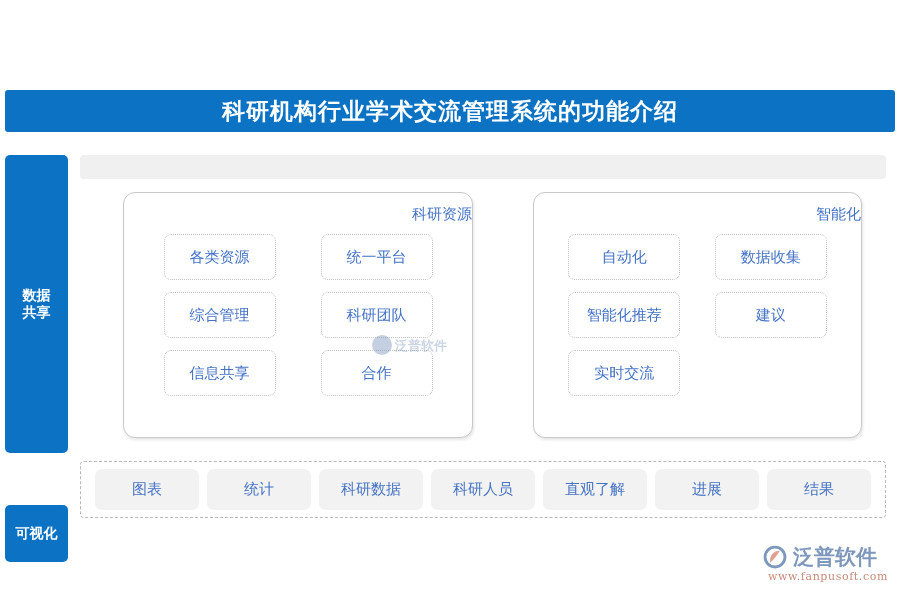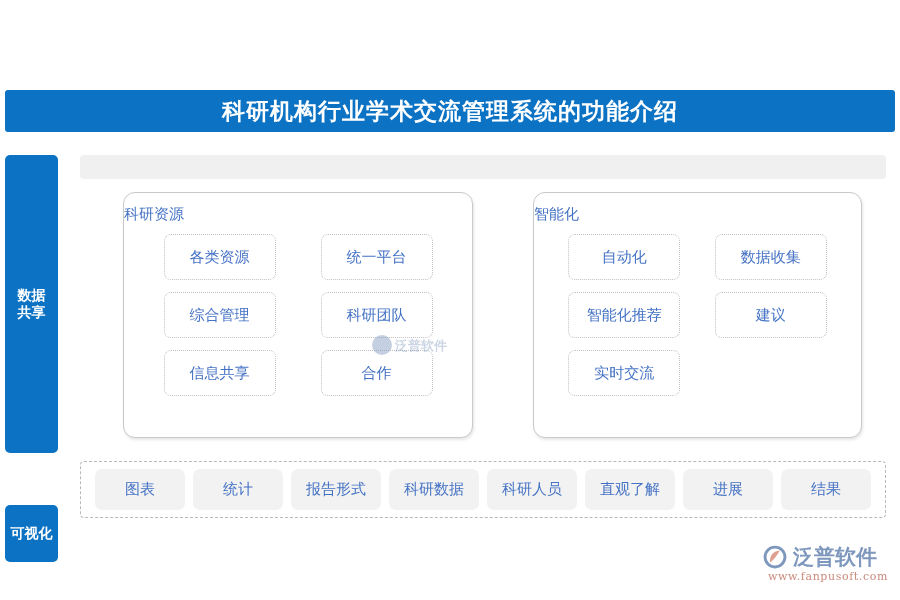--- a/index.html
+++ b/index.html
@@ -33,21 +33,21 @@
     font-size: 23px;
     font-weight: bold;
     letter-spacing: 1px;
     line-height: 1;
   }
 
   
   .side-block {
     position: absolute;
     left: 5px;
-    width: 53px;
+    width: 63px;
     background: #0b72c4;
     border-radius: 5px;
     display: flex;
     align-items: center;
     justify-content: center;
     text-align: center;
     color: #ffffff;
     font-size: 14px;
     font-weight: bold;
     line-height: 1.25;
@@ -81,21 +81,21 @@
     background: #ffffff;
     border: 1px solid #c9c9c9;
     border-radius: 12px;
     box-shadow: 1px 2px 3px rgba(0,0,0,0.10);
     box-sizing: border-box;
   }
   #card-research { left: 123px; width: 350px; }
   #card-intelligent { left: 533px; width: 329px; }
 
   .card-title {
-    text-align: left;
+    text-align: right;
     color: #4472c4;
     font-size: 15px;
     margin-top: 14px;
     margin-bottom: 12px;
     line-height: 1;
   }
 
   .card-grid {
     display: grid;
     grid-template-columns: 1fr 1fr;
@@ -258,21 +258,20 @@
 </div>
 
 <div id="watermark-center">
   <span class="wm-mark"></span>
   <span class="wm-text">泛普软件</span>
 </div>
 
 <div id="bottom-row">
   <div class="bottom-chip">图表</div>
   <div class="bottom-chip">统计</div>
-  <div class="bottom-chip">报告形式</div>
   <div class="bottom-chip">科研数据</div>
   <div class="bottom-chip">科研人员</div>
   <div class="bottom-chip">直观了解</div>
   <div class="bottom-chip">进展</div>
   <div class="bottom-chip">结果</div>
 </div>
 
 <div id="brand-logo">
   <div class="logo-row">
     <span class="logo-mark">

